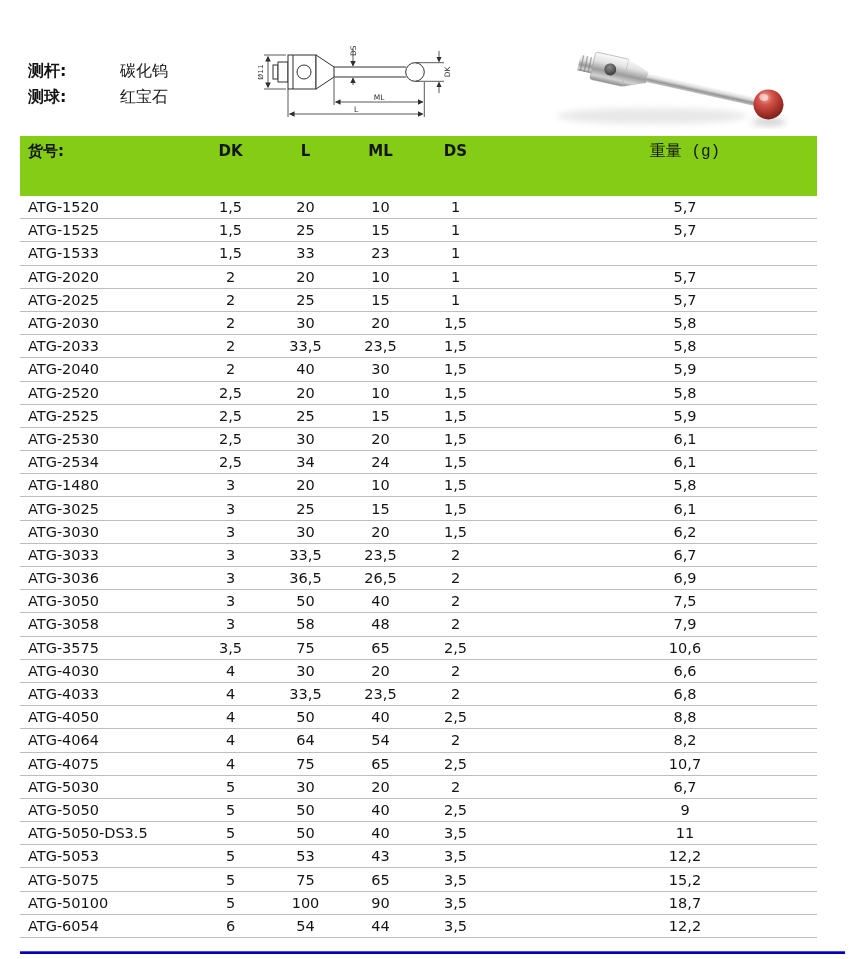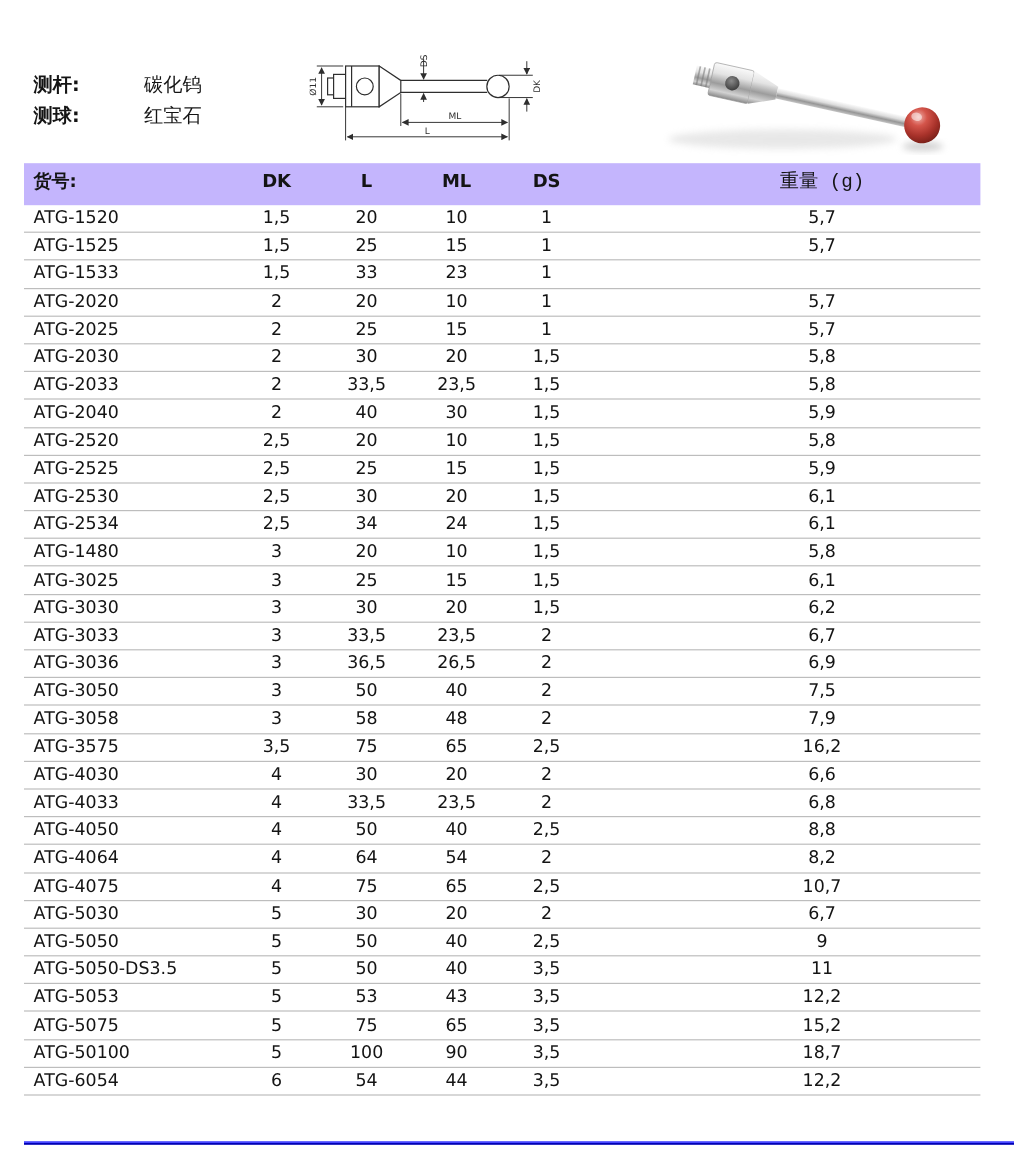--- a/index.html
+++ b/index.html
@@ -12,21 +12,21 @@
   .spec-row{display:flex;}
   .spec-label{width:92px;font-weight:bold;}
   .spec-value{font-family:"DejaVu Serif","Liberation Serif",serif;}
   
   .diagram{position:absolute;left:258px;top:42px;}
   
   .photo{position:absolute;left:552px;top:20px;}
   
   .tbl{position:absolute;left:20px;top:136px;width:797px;font-size:14.5px;}
   .thead{
-    background:#c4b5fd;height:35px;display:grid;
+    background:#84cc16;height:60px;display:grid;
     grid-template-columns:173px 75px 75px 75px 75px 1fr;
     align-items:start;padding-top:5px;box-sizing:border-box;
   }
   .c-part{padding-left:8px;text-align:left;}
   .h-zh{font-weight:bold;font-size:15px;line-height:20px;}
   .h-en{font-size:14.5px;line-height:22px;color:#1a1a1a;}
   .h-num{font-weight:bold;font-size:15px;text-align:center;line-height:20px;}
   .h-wt{font-family:Liberation Mono, monospace;font-size:16px;text-align:center;padding-left:60px;line-height:22px;}
   .tbody{}
   .trow{
@@ -324,21 +324,21 @@
           <div class="c c-num">48</div>
           <div class="c c-num">2</div>
           <div class="c c-wt">7,9</div>
         </div>
         <div class="trow">
           <div class="c c-part">ATG-3575</div>
           <div class="c c-num">3,5</div>
           <div class="c c-num">75</div>
           <div class="c c-num">65</div>
           <div class="c c-num">2,5</div>
-          <div class="c c-wt">16,2</div>
+          <div class="c c-wt">10,6</div>
         </div>
         <div class="trow">
           <div class="c c-part">ATG-4030</div>
           <div class="c c-num">4</div>
           <div class="c c-num">30</div>
           <div class="c c-num">20</div>
           <div class="c c-num">2</div>
           <div class="c c-wt">6,6</div>
         </div>
         <div class="trow">

